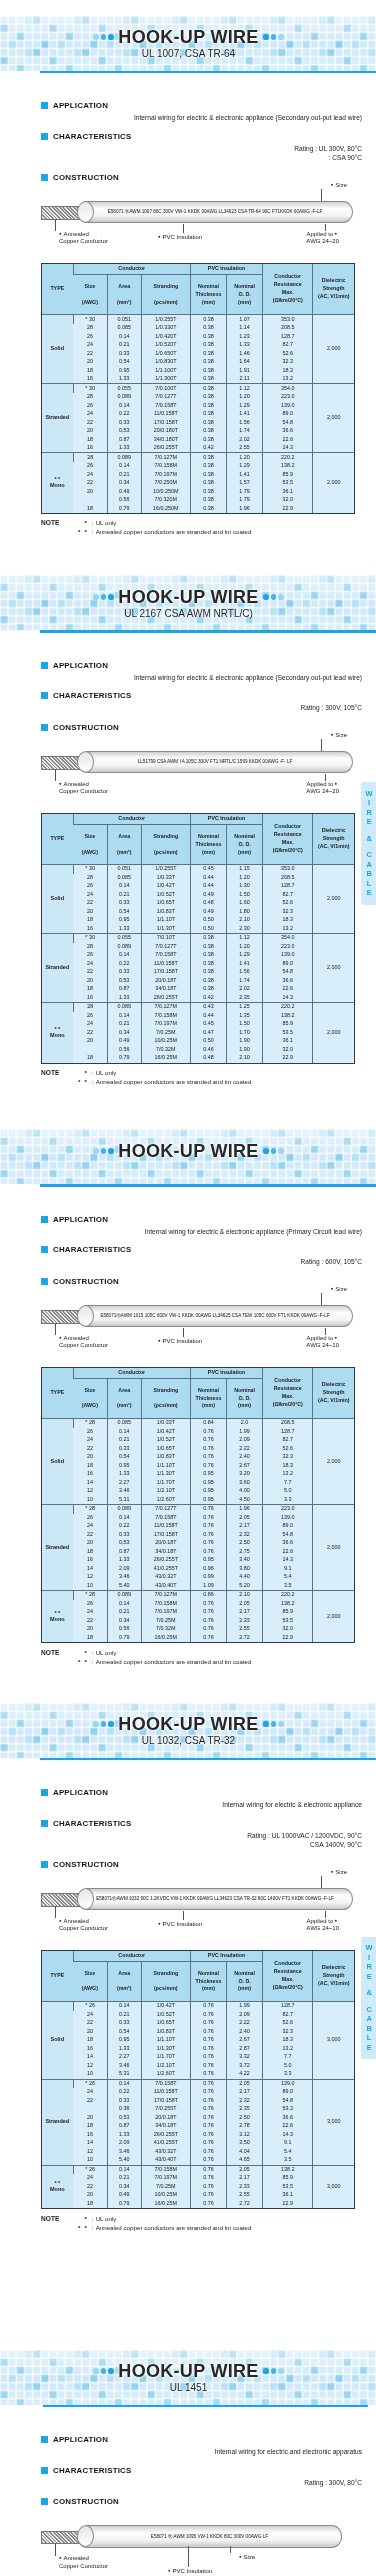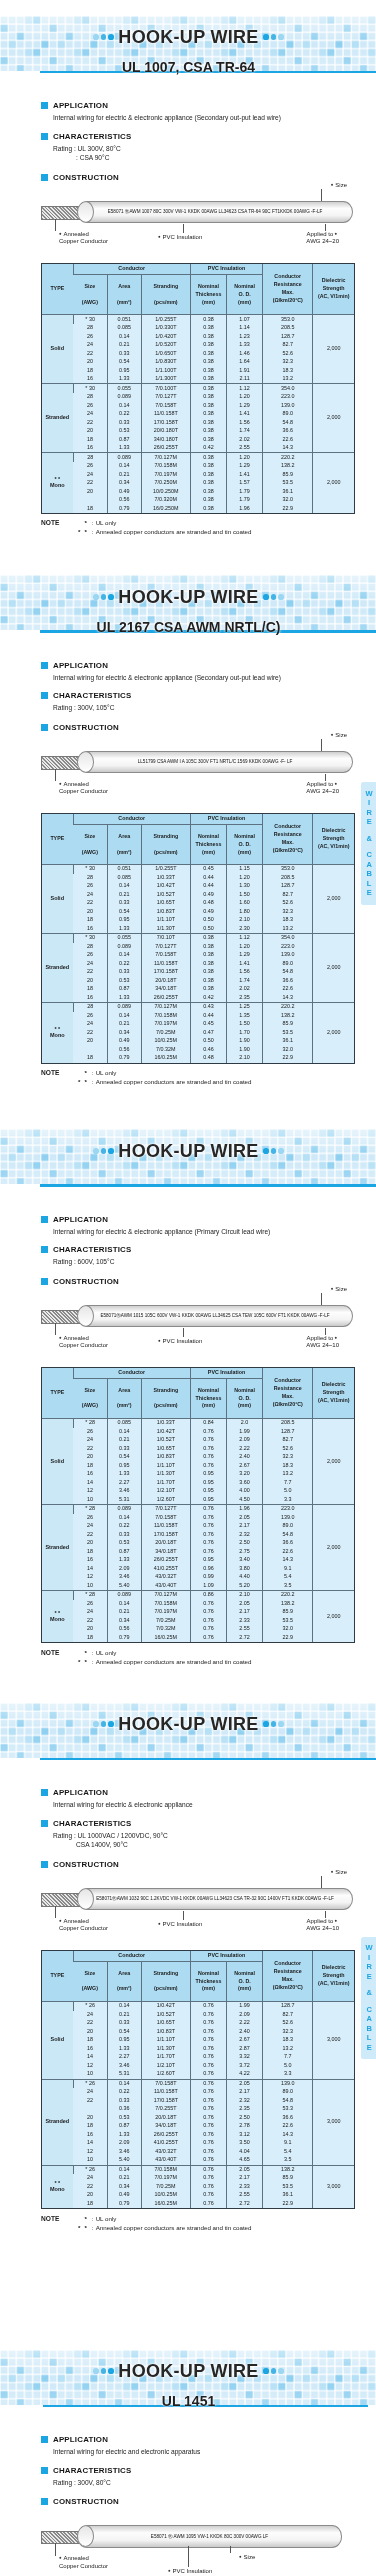--- a/index.html
+++ b/index.html
@@ -9,25 +9,25 @@
   .sec-0{margin-top:15.7px}.sec-1{margin-top:40px}.sec-2{margin-top:44px}.sec-3{margin-top:38px}.sec-4{margin-top:119px}
   
   .band{position:relative;height:55px;}
   .checker{position:absolute;left:0;top:0;width:100%;height:100%;}
   .titlewrap{position:absolute;left:0;right:0;top:12.6px;text-align:center;}
   .title-row{display:flex;align-items:center;justify-content:center;gap:1.9px;}
   .title{font-size:18px;font-weight:bold;color:#262626;letter-spacing:0.3px;line-height:1;
          text-shadow:0 0 3.8px #fff,0 0 1.9px #fff,0 0 0.6px #fff;padding:0 2.5px;}
   .dot{width:5.7px;height:5.7px;border-radius:50%;display:inline-block;}
   .dl1,.dr3{background:#9bd7f3}.dl2,.dr2{background:#44b4e7}.dl3,.dr1{background:var(--accent,#139fdd)}
-  .subtitle{font-size:14px;font-weight:bold;color:#1f1f1f;margin-top:13px;text-shadow:0 0 3.1px #fff,0 0 1.3px #fff;}
+  .subtitle{font-size:10px;font-weight:normal;color:#1f1f1f;margin-top:2px;text-shadow:0 0 3.1px #fff,0 0 1.3px #fff;}
   .rule{height:2.5px;background:var(--accent,#16a3e0);margin-left:40px;}
   .sid-ul1095 .rule{margin-right:8.8px;margin-left:43px;}
   
-  .blk{margin-left:41px;margin-right:15px;}
+  .blk{margin-left:41px;margin-right:15px;text-align:right;}
   .app-blk{margin-top:28px}.char-blk{margin-top:8.8px}.con-blk{margin-top:10px}
   .hd{display:flex;align-items:center;gap:5px;margin-bottom:3.1px;}
   .sq{width:7px;height:7px;background:var(--accent,#1fa7e2);flex:0 0 auto;}
   .hdt{font-weight:bold;font-size:7.9px;letter-spacing:0.2px;color:#161616;}
   .body-text{font-size:6.6px;margin-left:12px;line-height:1.45;color:#222;}
   .char-line.indent{padding-left:23px;}
   .pre{white-space:pre-line;}
   
   .fig{position:relative;height:75px;margin-top:3.8px;}
   .wire{position:absolute;left:41px;right:24px;top:15px;height:22.6px;}
@@ -1099,20 +1099,21 @@
         <div class="titlewrap">
           <div class="title-row">
             <span class="dot dl1"></span>
             <span class="dot dl2"></span>
             <span class="dot dl3"></span>
             <span class="title">HOOK-UP WIRE</span>
             <span class="dot dr1"></span>
             <span class="dot dr2"></span>
             <span class="dot dr3"></span>
           </div>
+          <div class="subtitle">UL 1032, CSA TR-32</div>
         </div>
       </div>
       <div class="rule"></div>
       <div class="blk app-blk">
         <div class="hd">
           <span class="sq"></span>
           <span class="hdt">APPLICATION</span>
         </div>
         <div class="body-text">Internal wiring for electric &amp; electronic appliance</div>
       </div>

